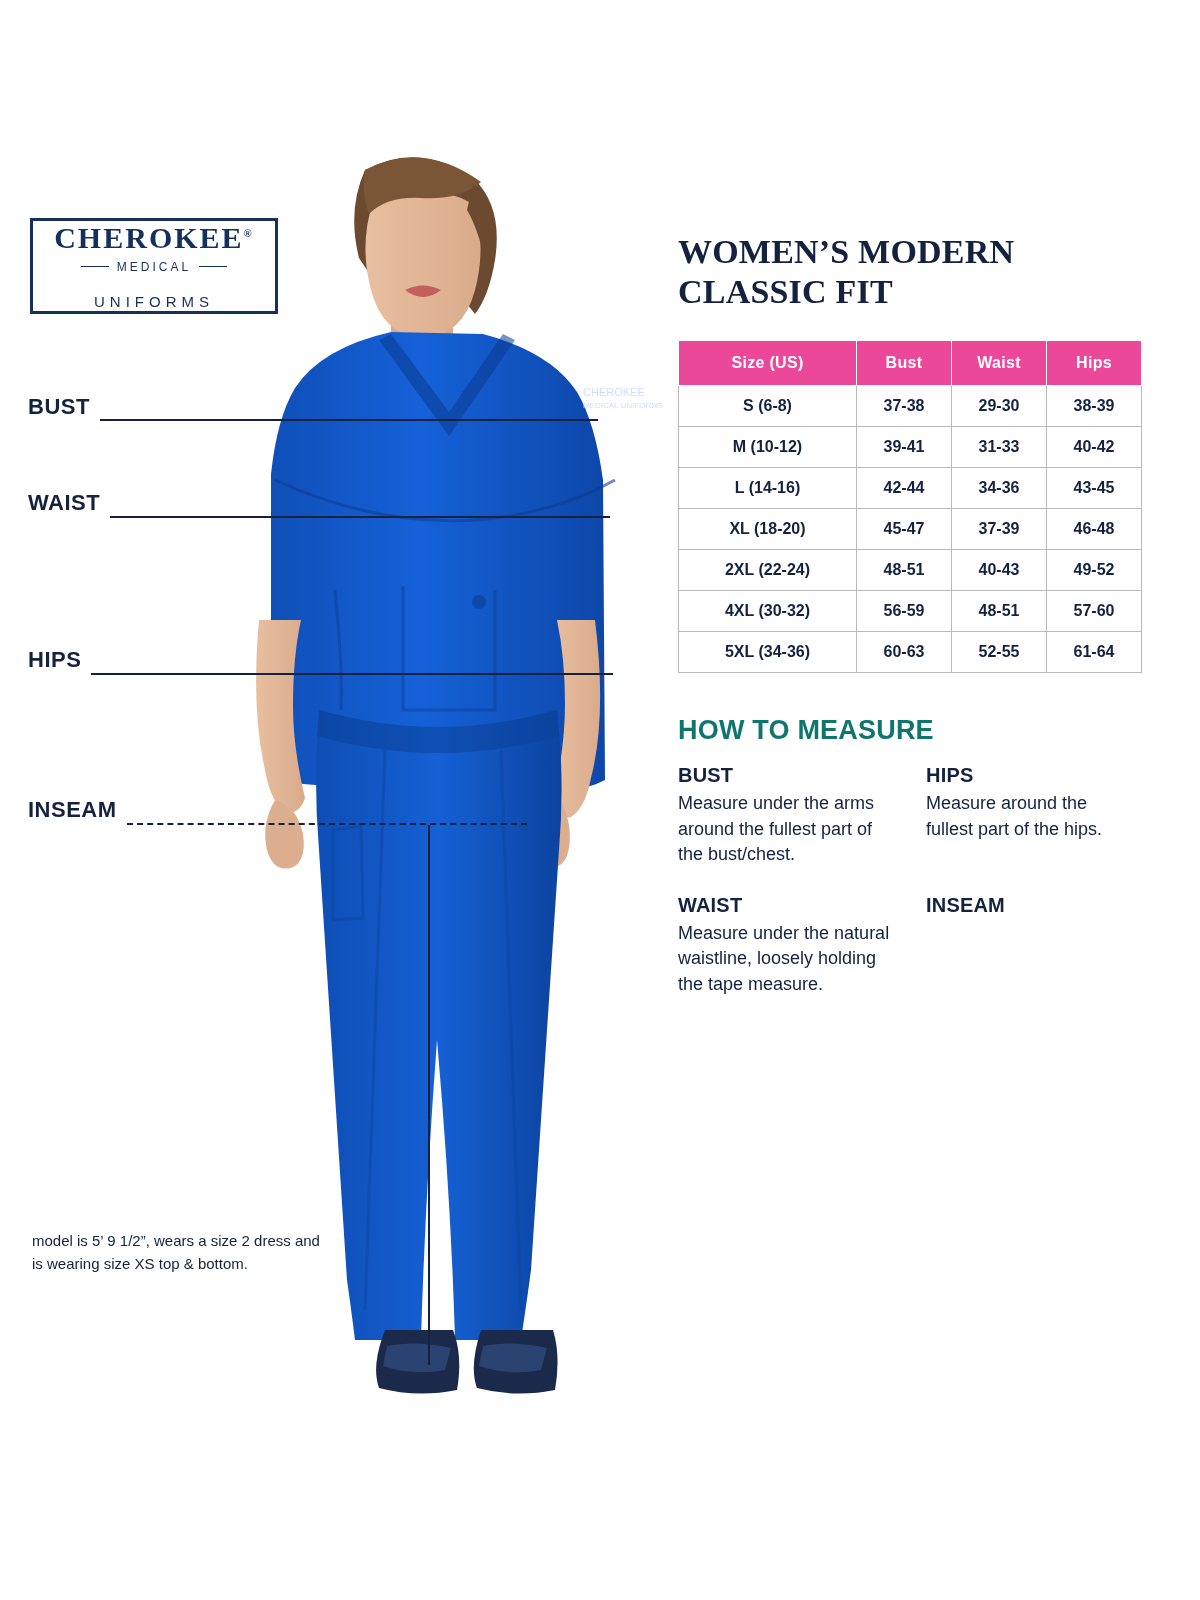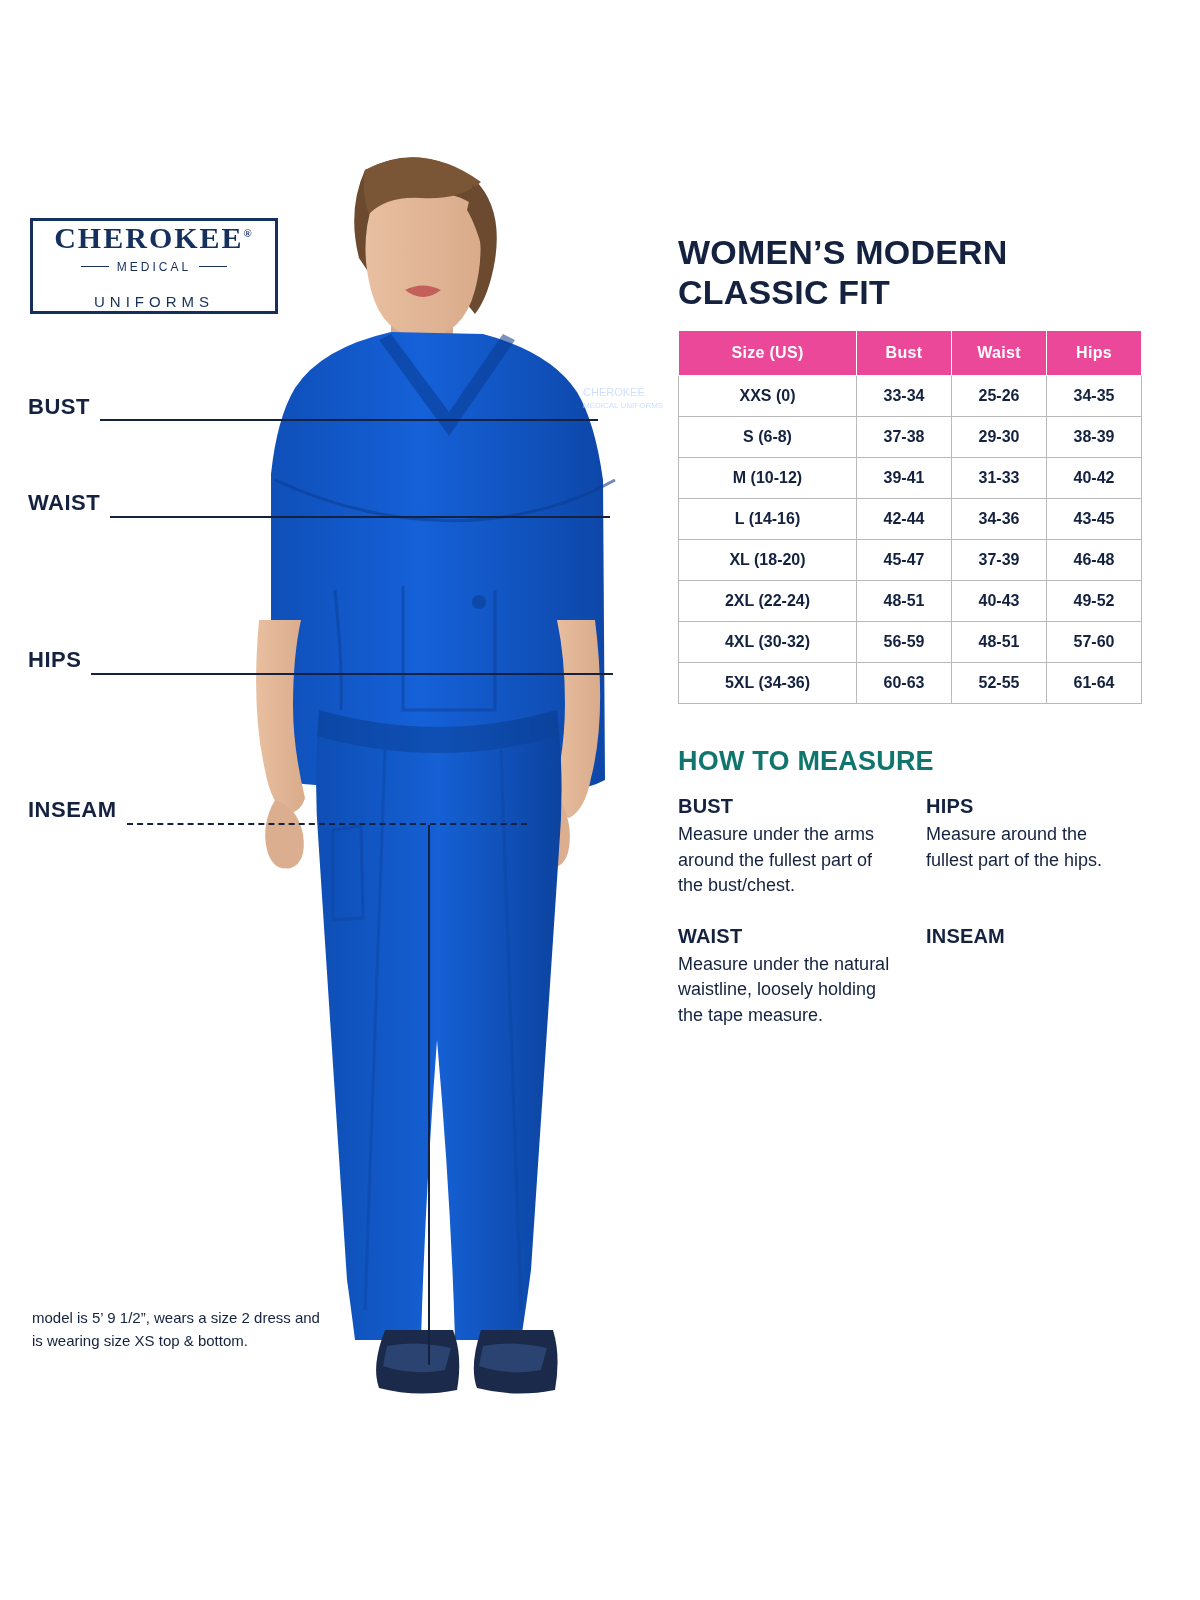--- a/index.html
+++ b/index.html
@@ -111,42 +111,43 @@
   .inseam-vertical {
     position: absolute;
     left: 428px; top: 825px;
     width: 0; height: 540px;
     border-left: 2px solid #14223f;
     z-index: 5;
   }
 
   .model-note {
     position: absolute;
-    left: 32px; top: 1307px;
+    left: 32px; top: 1230px;
     width: 300px;
     font-size: 15px;
     line-height: 1.5;
     color: #14223f;
     z-index: 6;
   }
 
   
   .right-panel {
     position: absolute;
     left: 678px; top: 232px;
     width: 470px;
   }
 
   .title {
     font-size: 34px;
     font-weight: bold;
     line-height: 1.18;
     color: #14223f;
     letter-spacing: 0.2px;
-    margin: 0 0 18px 0;
+    margin: 0 0 28px 0;
+    font-family: Liberation Serif, serif;
   }
 
   table.size-table {
     border-collapse: collapse;
     width: 464px;
     table-layout: fixed;
   }
   table.size-table th {
     background: #ec4899;
     color: #ffffff;
@@ -308,26 +309,20 @@
     <thead>
       <tr>
         <th>Size (US)</th>
         <th>Bust</th>
         <th>Waist</th>
         <th>Hips</th>
       </tr>
     </thead>
     <tbody>
       <tr>
-        <td class="size-cell">XXS (0)</td>
-        <td>33-34</td>
-        <td>25-26</td>
-        <td>34-35</td>
-      </tr>
-      <tr>
         <td class="size-cell">S (6-8)</td>
         <td>37-38</td>
         <td>29-30</td>
         <td>38-39</td>
       </tr>
       <tr>
         <td class="size-cell">M (10-12)</td>
         <td>39-41</td>
         <td>31-33</td>
         <td>40-42</td>

